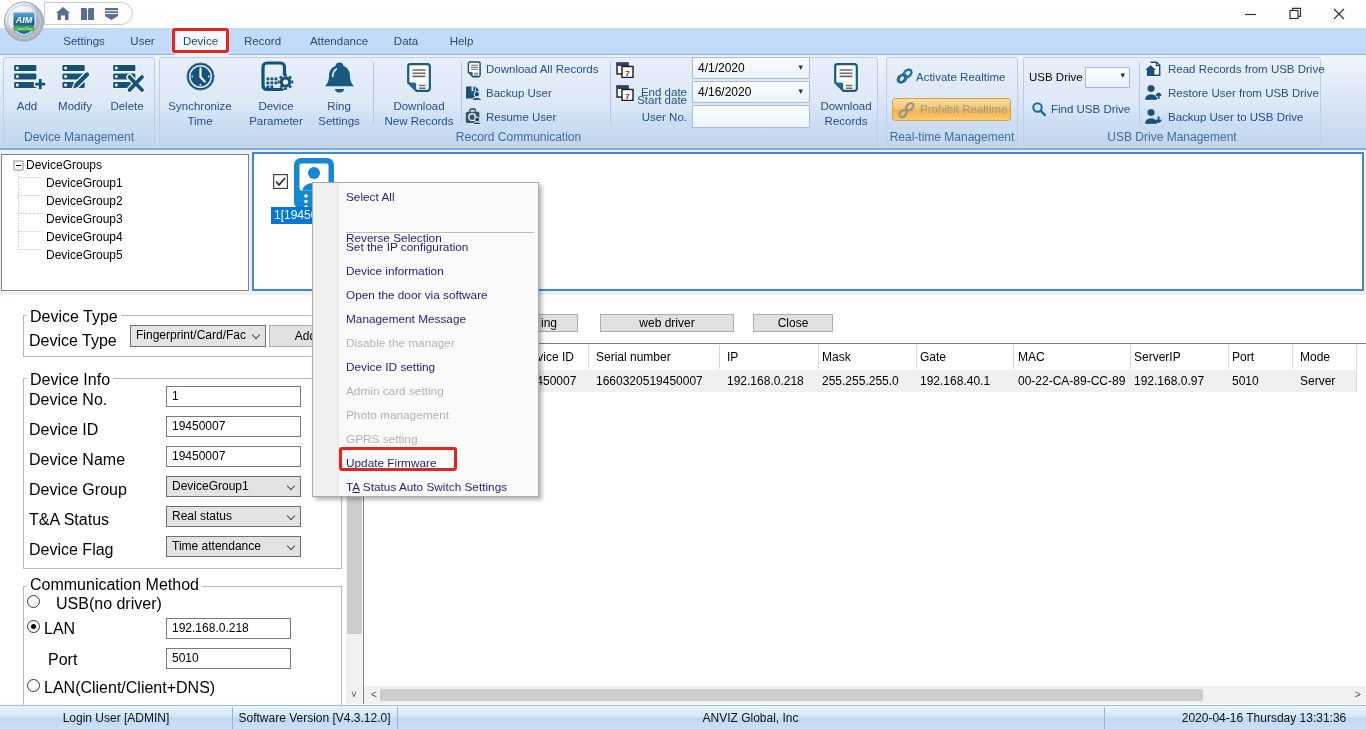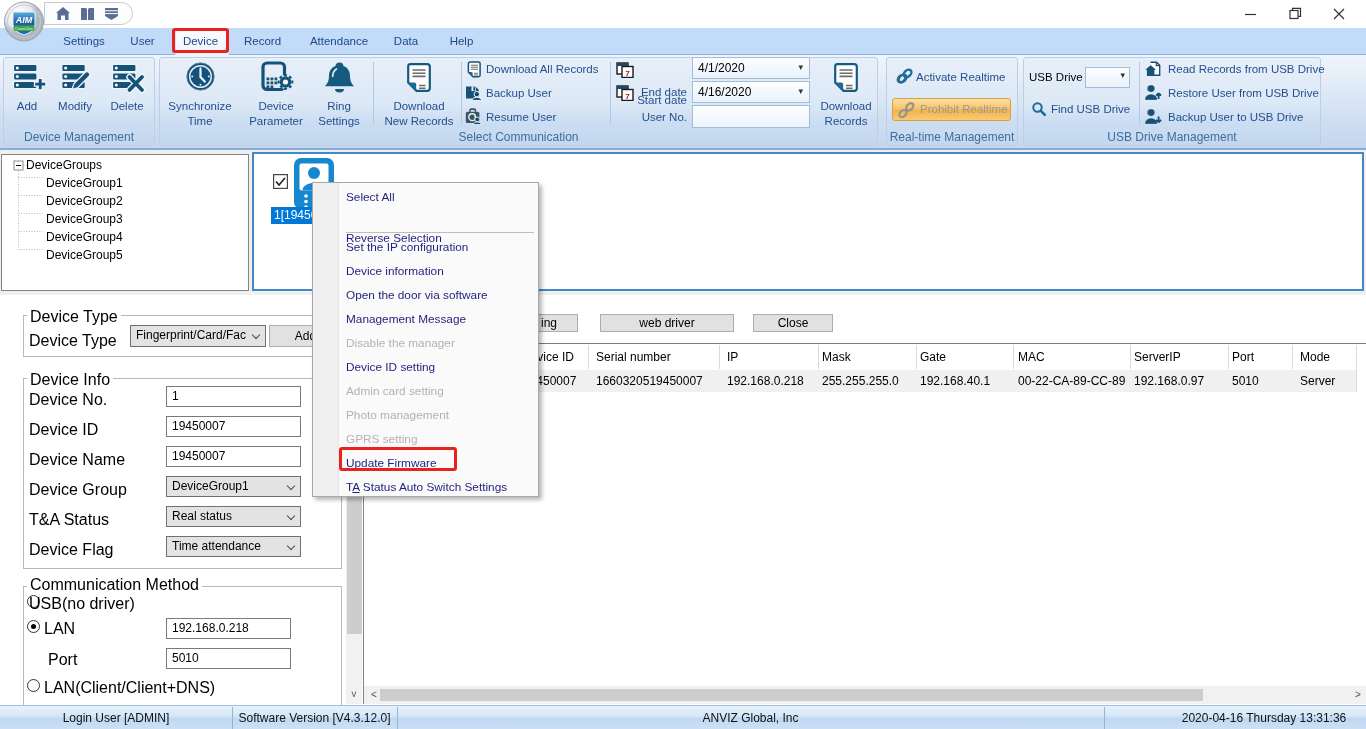--- a/index.html
+++ b/index.html
@@ -119,21 +119,21 @@
     <path d="M59 26.5 l2 -6 l11 -11 a2.8 2.8 0 0 1 4 4 l-11 11 z" fill="#15527a" stroke="#f0f5fa" stroke-width="1.3"></path>
     <use href="#srv" x="99.5" y="0"></use>
     <path d="M116.5 14 l12.5 13 M129 14 l-12.5 13" stroke="#f0f5fa" stroke-width="6.5" stroke-linecap="round"></path>
     <path d="M116.5 14 l12.5 13 M129 14 l-12.5 13" stroke="#15527a" stroke-width="3.8" stroke-linecap="round"></path>
   </svg>
   <div class="biglabel" style="left:7px;  top:44px; width:40px;">Add</div>
   <div class="biglabel" style="left:53px; top:44px; width:44px;">Modify</div>
   <div class="biglabel" style="left:103px;top:44px; width:48px;">Delete</div>
 
   <div class="group" style="left:159px; width:719px;">
-    <div class="grouplabel">Select Communication</div>
+    <div class="grouplabel">Record Communication</div>
   </div>
 
   <svg class="abs" style="left:186px; top:7px;" width="29" height="29" viewBox="0 0 29 29">
     <circle cx="14.5" cy="14.5" r="13.6" fill="#15527a" stroke="#54778e" stroke-width="1"></circle>
     <circle cx="14.5" cy="14.5" r="10.8" fill="none" stroke="#dce9f3" stroke-width="1.5"></circle>
     <circle cx="14.5" cy="6.2" r="1" fill="#dce9f3"></circle>
       <circle cx="14.5" cy="22.8" r="1" fill="#dce9f3"></circle>
     <circle cx="6.2" cy="14.5" r="1" fill="#dce9f3"></circle>
       <circle cx="22.8" cy="14.5" r="1" fill="#dce9f3"></circle>
     <path d="M14.5 7.5 V15 l4.2 4.6" fill="none" stroke="#eef5fb" stroke-width="2.2" stroke-linecap="round"></path>
@@ -363,21 +363,21 @@
     <div class="flabel" style="left:29px; top:186px;">Device Group</div>
     <div class="combo" style="left:166px; top:181px; width:135px; height:21px;">DeviceGroup1<span class="chev"></span></div>
     <div class="flabel" style="left:29px; top:216px;">T&amp;A Status</div>
     <div class="combo" style="left:166px; top:211px; width:135px; height:21px;">Real status<span class="chev"></span></div>
     <div class="flabel" style="left:29px; top:246px;">Device Flag</div>
     <div class="combo" style="left:166px; top:241px; width:135px; height:21px;">Time attendance<span class="chev"></span></div>
 
     <div class="abs" style="left:23px; top:291px; width:319px; height:130px; border:1px solid #b9b9b9;"></div>
     <div class="flabel" style="left:27px; top:281px; background:#fff; padding:0 3px;">Communication Method</div>
     <div class="radio" style="left:27px; top:300px;"></div>
-    <div class="flabel" style="left:29px; top:300px;">USB(no driver)</div>
+    <div class="flabel" style="left:56px; top:300px;">USB(no driver)</div>
     <div class="radio sel" style="left:27px; top:325px;"></div>
     <div class="flabel" style="left:44px; top:325px;">LAN</div>
     <div class="tinput" style="left:166px; top:323px; width:125px; height:21px;">192.168.0.218</div>
     <div class="flabel" style="left:48px; top:356px;">Port</div>
     <div class="tinput" style="left:166px; top:353px; width:125px; height:21px;">5010</div>
     <div class="radio" style="left:27px; top:384px;"></div>
     <div class="flabel" style="left:44px; top:384px;">LAN(Client/Client+DNS)</div>
 
     <div class="abs scroll" style="left:346px; top:0px; width:16px; height:409px;"></div>
     <div class="abs" style="left:347px; top:5px; width:15px; height:334px; background:#cdcdcd;"></div>

